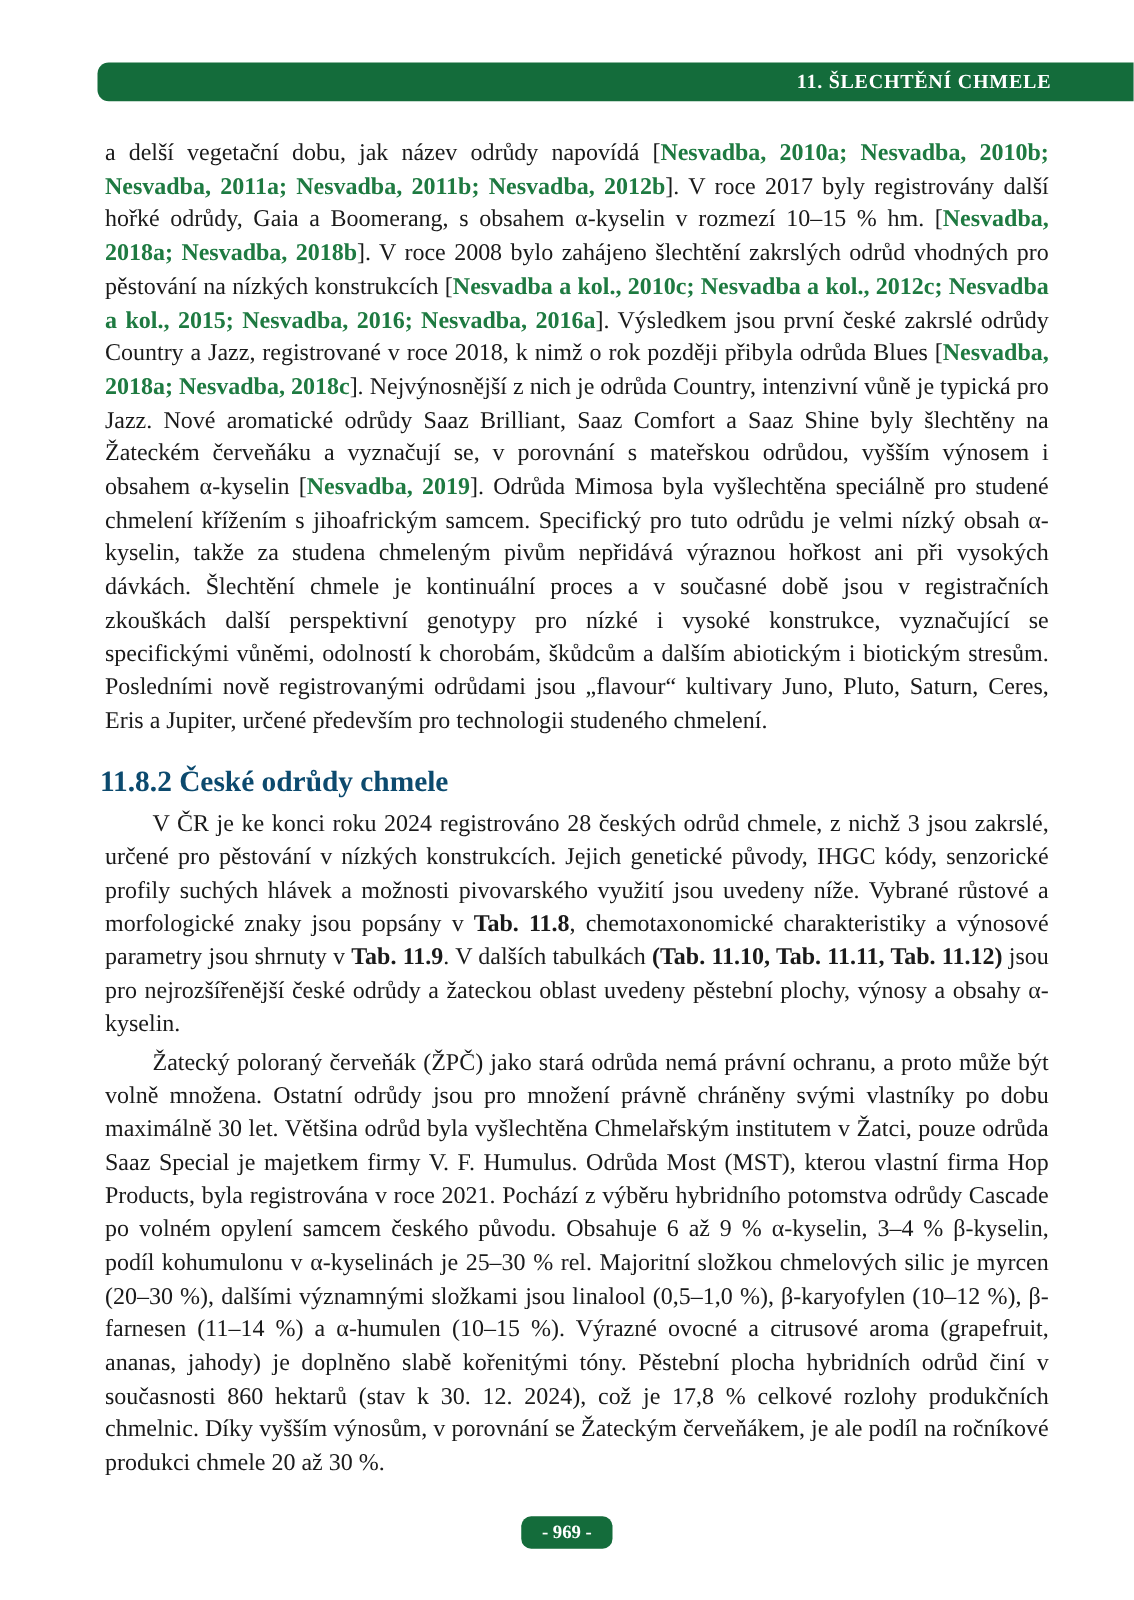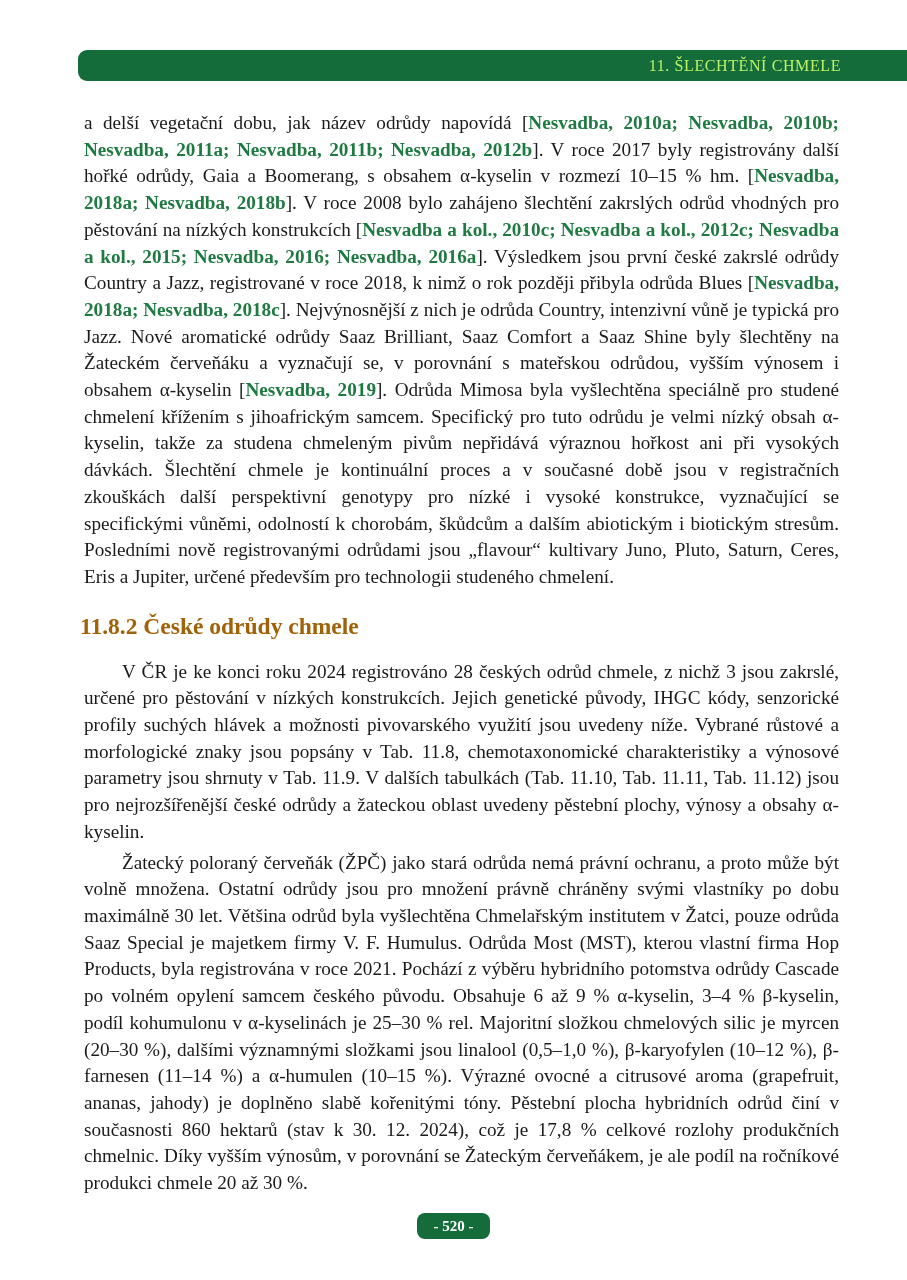--- a/index.html
+++ b/index.html
@@ -21,23 +21,23 @@
     top: 50px;
     width: 829px;
     height: 31px;
     background: #146c3b;
     border-radius: 9px 0 0 9px;
   }
   .header-title {
     position: absolute;
     right: 66px;
     top: 7px;
-    color: #bef264;
+    color: #ffffff;
     font-family: "Liberation Serif", serif;
-    font-weight: normal;
+    font-weight: bold;
     font-size: 16px;
     letter-spacing: 0.6px;
     white-space: nowrap;
   }
   .content {
     position: absolute;
     left: 80px;
     top: 106px;
     width: 763px;
   }
@@ -46,27 +46,27 @@
     font-size: 19.2px;
     line-height: 26.7px;
     text-align: justify;
     hyphens: manual;
   }
   p.indent { text-indent: 38px; }
   .cite {
     color: #1e7a41;
     font-weight: bold;
   }
-  .tabref { font-weight: normal; }
+  .tabref { font-weight: bold; }
   h2 {
-    margin: 20px 0 18px 0;
+    margin: 20px 0 6px 0;
     font-size: 23.5px;
     line-height: 30px;
     font-weight: bold;
-    color: #a16207;
+    color: #0c4a6e;
   }
   .page-number {
     position: absolute;
     left: 417px;
     top: 1213px;
     width: 73px;
     height: 26px;
     background: #146c3b;
     border-radius: 8px;
     color: #ffffff;
@@ -86,13 +86,13 @@
 <div class="content">
   <p><span>a delší vegetační dobu, jak název odrůdy napovídá [</span><span class="cite">Nesvadba, 2010a; Nesvadba, 2010b; Nesvadba, 2011a; Nesvadba, 2011b; Nesvadba, 2012b</span><span>]. V roce 2017 byly registrovány další hořké odrůdy, Gaia a Boomerang, s obsahem α-kyselin v rozmezí 10–15 % hm. [</span><span class="cite">Nesvadba, 2018a; Nesvadba, 2018b</span><span>]. V roce 2008 bylo zahájeno šlechtění zakrslých odrůd vhodných pro pěstování na nízkých konstrukcích [</span><span class="cite">Nesvadba a kol., 2010c; Nesvadba a kol., 2012c; Nesvadba a kol., 2015; Nesvadba, 2016; Nesvadba, 2016a</span><span>]. Výsledkem jsou první české zakrslé odrůdy Country a Jazz, registrované v roce 2018, k nimž o rok později přibyla odrůda Blues [</span><span class="cite">Nesvadba, 2018a; Nesvadba, 2018c</span><span>]. Nejvýnosnější z nich je odrůda Country, inten­zivní vůně je typická pro Jazz. Nové aromatické odrůdy Saaz Brilliant, Saaz Comfort a Saaz Shine byly šlechtěny na Žateckém červeňáku a vyznačují se, v porovnání s mateřskou odrůdou, vyšším výnosem i obsahem α-kyselin [</span><span class="cite">Nesvadba, 2019</span><span>]. Odrůda Mimosa byla vyšlechtěna speciálně pro studené chmelení křížením s jihoafrickým samcem. Specifický pro tuto odrů­du je velmi nízký obsah α-kyselin, takže za studena chmeleným pivům nepřidává výraznou hořkost ani při vysokých dávkách. Šlechtění chmele je kontinuální proces a v současné době jsou v registračních zkouškách další perspektivní genotypy pro nízké i vysoké konstrukce, vyznačující se specifickými vůněmi, odolností k chorobám, škůdcům a dalším abiotickým i biotickým stresům. Posledními nově registrovanými odrůdami jsou „flavour“ kultivary Juno, Pluto, Saturn, Ceres, Eris a Jupiter, určené především pro technologii studeného chmelení.</span></p>
 
   <h2>11.8.2 České odrůdy chmele</h2>
 
   <p class="indent"><span>V ČR je ke konci roku 2024 registrováno 28 českých odrůd chmele, z nichž 3 jsou zakrslé, určené pro pěstování v nízkých konstrukcích. Jejich genetické původy, IHGC kódy, senzorické profily suchých hlávek a možnosti pivovarského využití jsou uvedeny níže. Vybrané růstové a morfologické znaky jsou popsány v </span><span class="tabref">Tab. 11.8</span><span>, chemotaxo­nomické charakteristiky a výnosové parametry jsou shrnuty v </span><span class="tabref">Tab. 11.9</span><span>. V dalších tabulkách </span><span class="tabref">(Tab. 11.10, Tab. 11.11, Tab. 11.12)</span><span> jsou pro nejrozšířenější české odrůdy a žateckou oblast uvedeny pěstební plochy, výnosy a obsahy α-kyselin.</span></p>
 
   <p class="indent">Žatecký poloraný červeňák (ŽPČ) jako stará odrůda nemá právní ochranu, a proto může být volně množena. Ostatní odrůdy jsou pro množení právně chráněny svými vlastníky po dobu maximálně 30 let. Většina odrůd byla vyšlechtěna Chmelařským institutem v Žatci, pouze odrůda Saaz Special je majetkem firmy V. F. Humulus. Odrůda Most (MST), kterou vlastní firma Hop Products, byla registrována v roce 2021. Pochází z výběru hyb­ridního potomstva odrůdy Cascade po volném opylení samcem českého původu. Obsahuje 6 až 9 % α-kyselin, 3–4 % β-kyselin, podíl kohumulonu v α-kyselinách je 25–30 % rel. Majoritní složkou chmelových silic je myrcen (20–30 %), dalšími významnými složka­mi jsou linalool (0,5–1,0 %), β-karyofylen (10–12 %), β-farnesen (11–14 %) a α-humulen (10–15 %). Výrazné ovocné a citrusové aroma (grapefruit, ananas, jahody) je doplněno slabě kořenitými tóny. Pěstební plocha hybridních odrůd činí v současnosti 860 hektarů (stav k 30. 12. 2024), což je 17,8 % celkové rozlohy produkčních chmelnic. Díky vyšším výnosům, v porovnání se Žateckým červeňákem, je ale podíl na ročníkové produkci chmele 20 až 30 %.</p>
 </div>
 
-<div class="page-number">- 520 -</div>
+<div class="page-number">- 969 -</div>
 
 </body></html>

